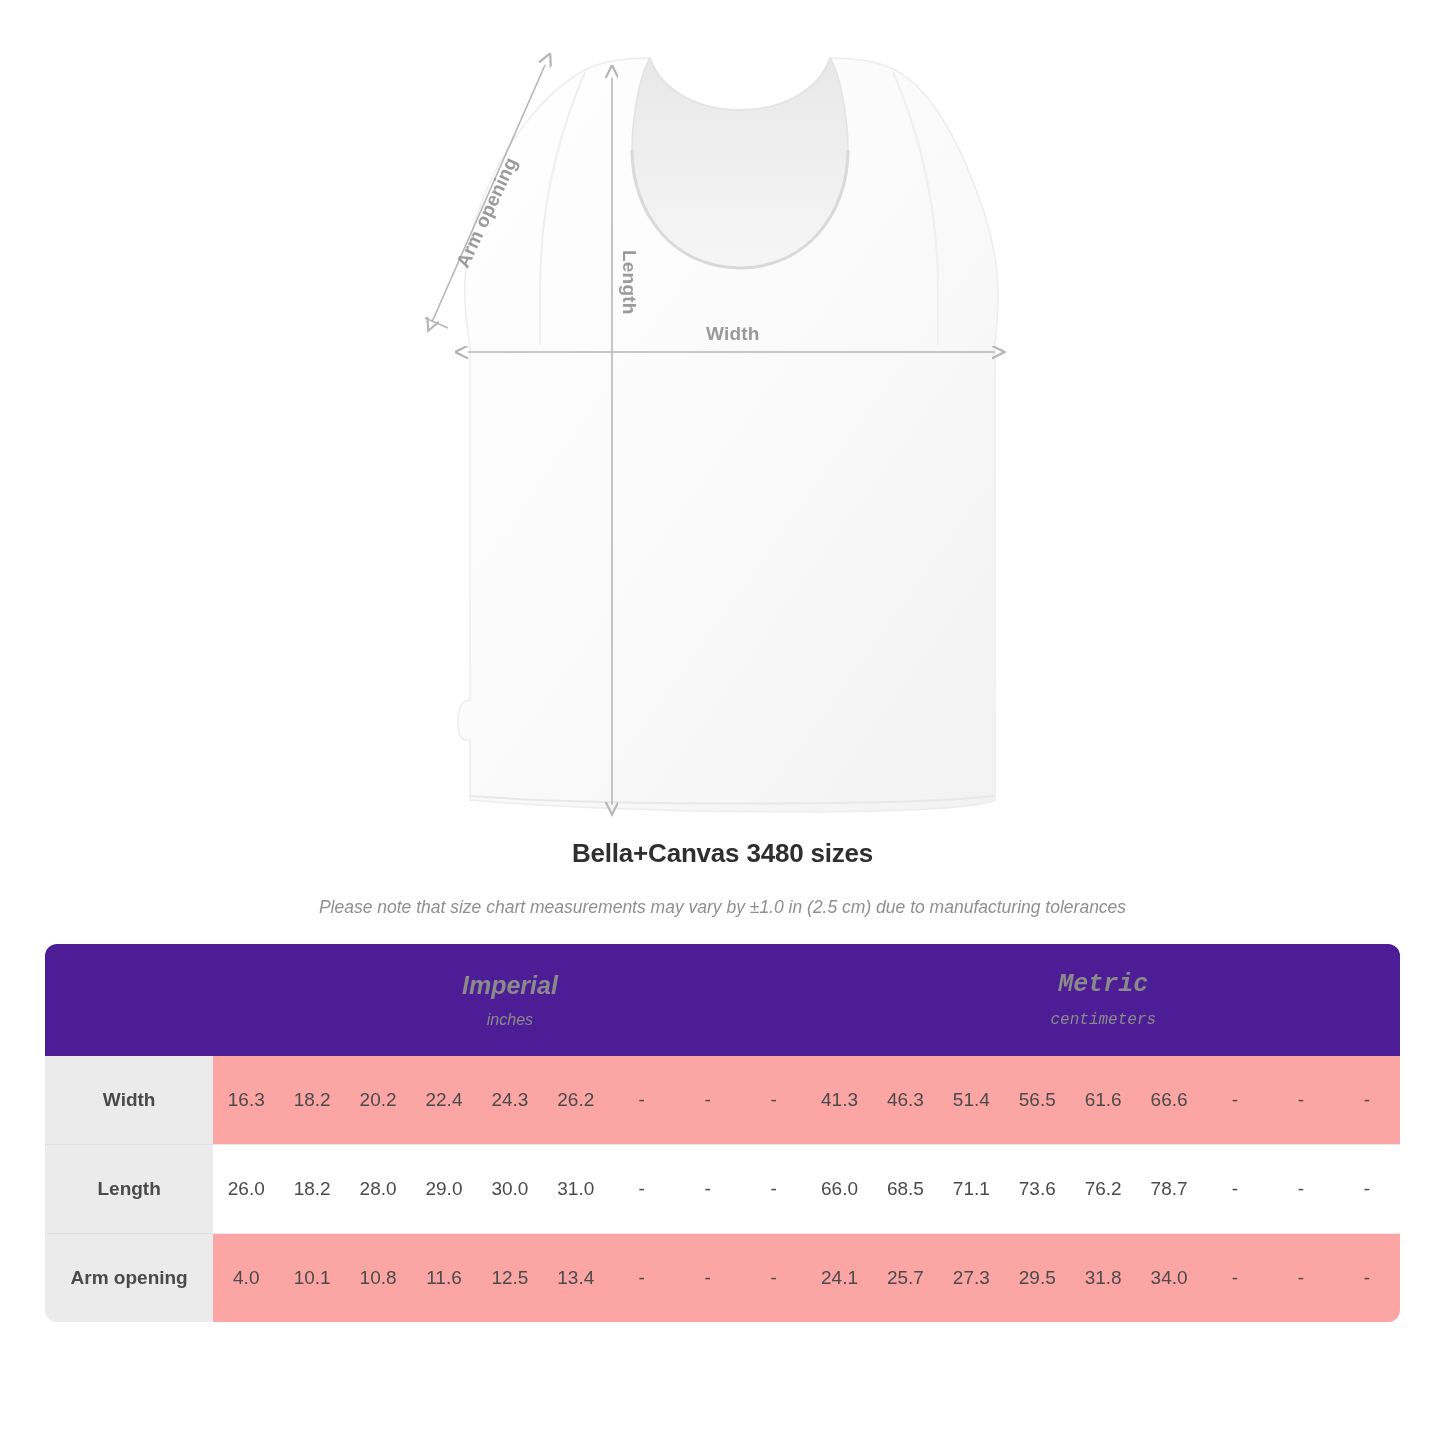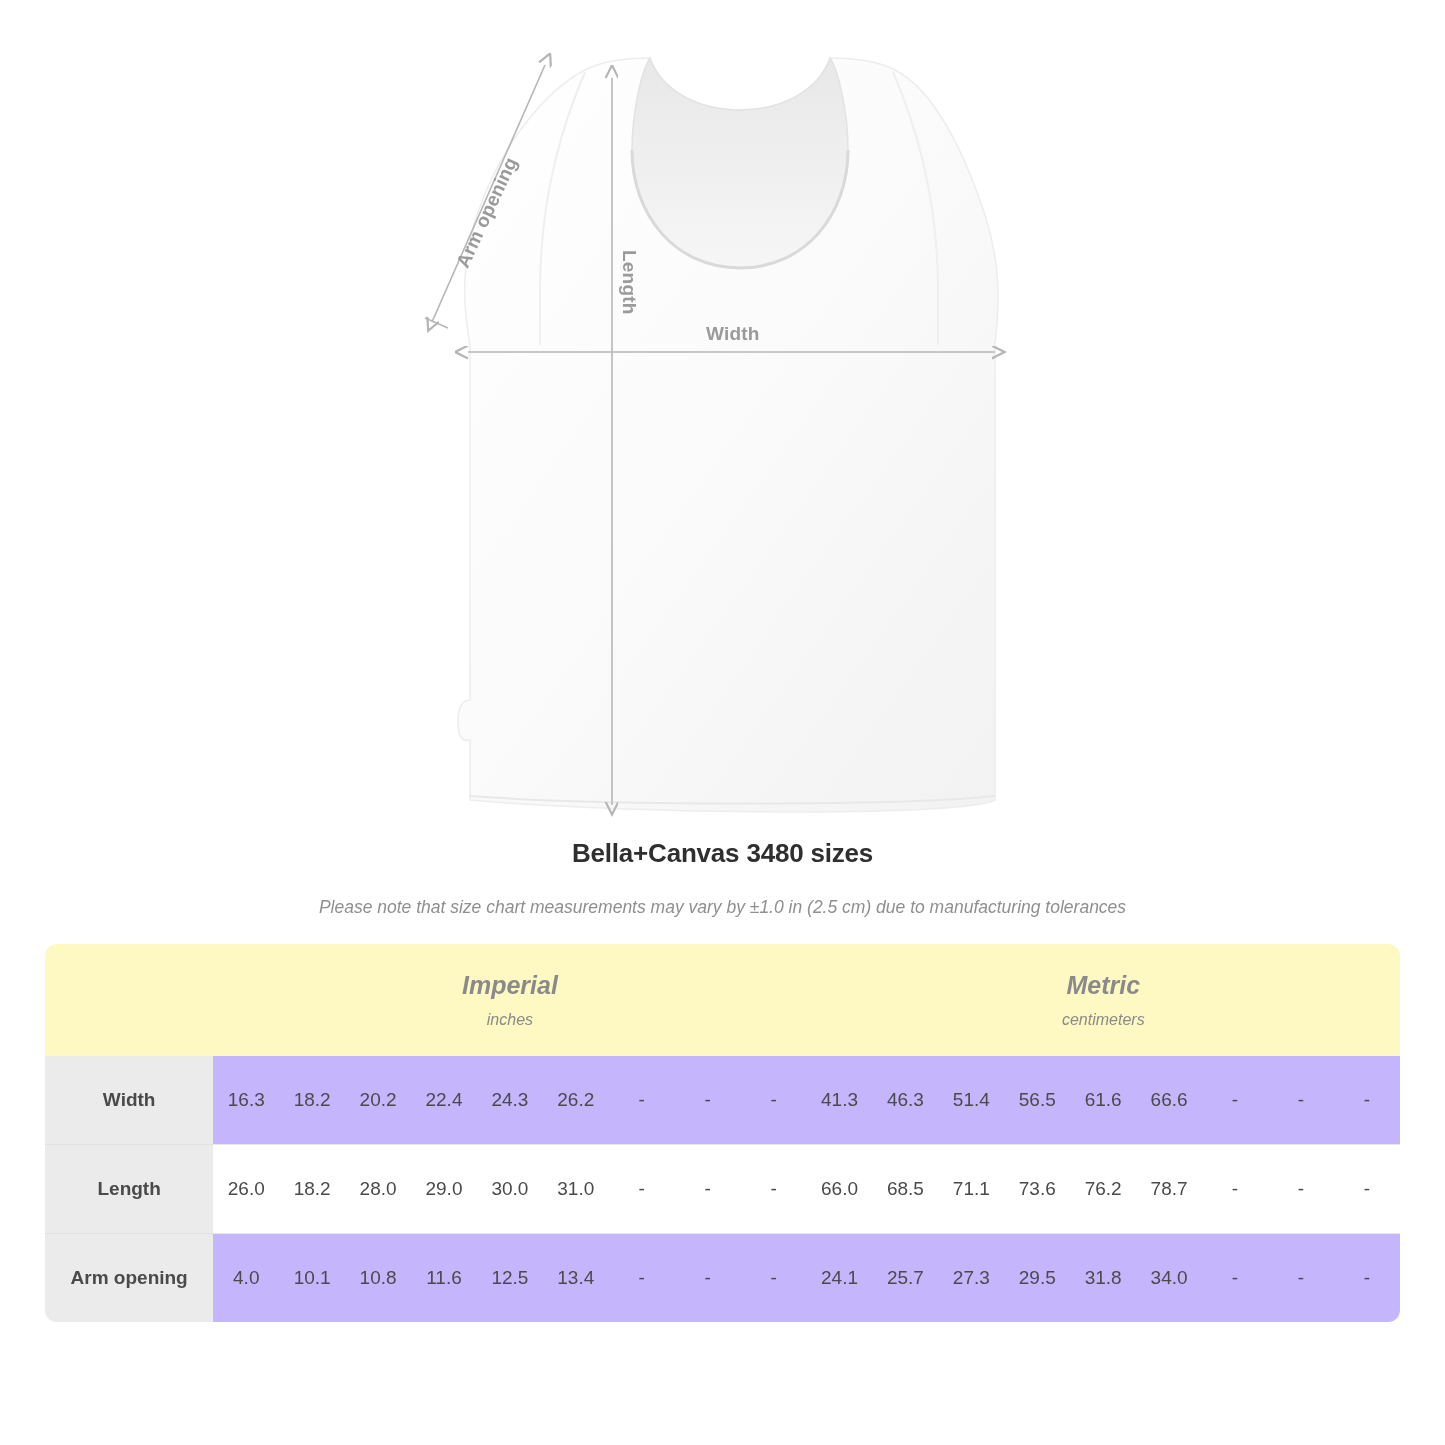--- a/index.html
+++ b/index.html
@@ -72,29 +72,30 @@
   }
   table.size-table td,
   table.size-table th {
     text-align: center;
     vertical-align: middle;
     font-weight: normal;
   }
 
   
   .unit-band td {
-    background: #fef9c3;
+    background: #4c1d95;
     height: 112px;
     padding: 0;
   }
   .unit-band td.band-left {
     border-top-left-radius: 12px;
   }
   .unit-band td.band-right {
     border-top-right-radius: 12px;
+    font-family: Liberation Mono, monospace;
   }
   .unit-name {
     font-size: 25px;
     font-style: italic;
     font-weight: bold;
     color: #8a8a8a;
     line-height: 1.15;
   }
   .unit-sub {
     font-size: 16px;
@@ -124,21 +125,21 @@
     border-bottom: 1px solid #e8e8e8;
   }
   .data-row td.rowhead {
     background: #ebebeb;
     font-weight: bold;
     font-size: 19px;
     color: #4a4a4a;
     border-bottom: 1px solid #e0e0e0;
   }
   .data-row.alt td {
-    background: #c4b5fd;
+    background: #fca5a5;
   }
   .data-row.alt td.rowhead {
     background: #ebebeb;
   }
   .data-row:last-child td.rowhead {
     border-bottom-left-radius: 12px;
     border-bottom: none;
   }
   .data-row:last-child td.last-cell {
     border-bottom-right-radius: 12px;

